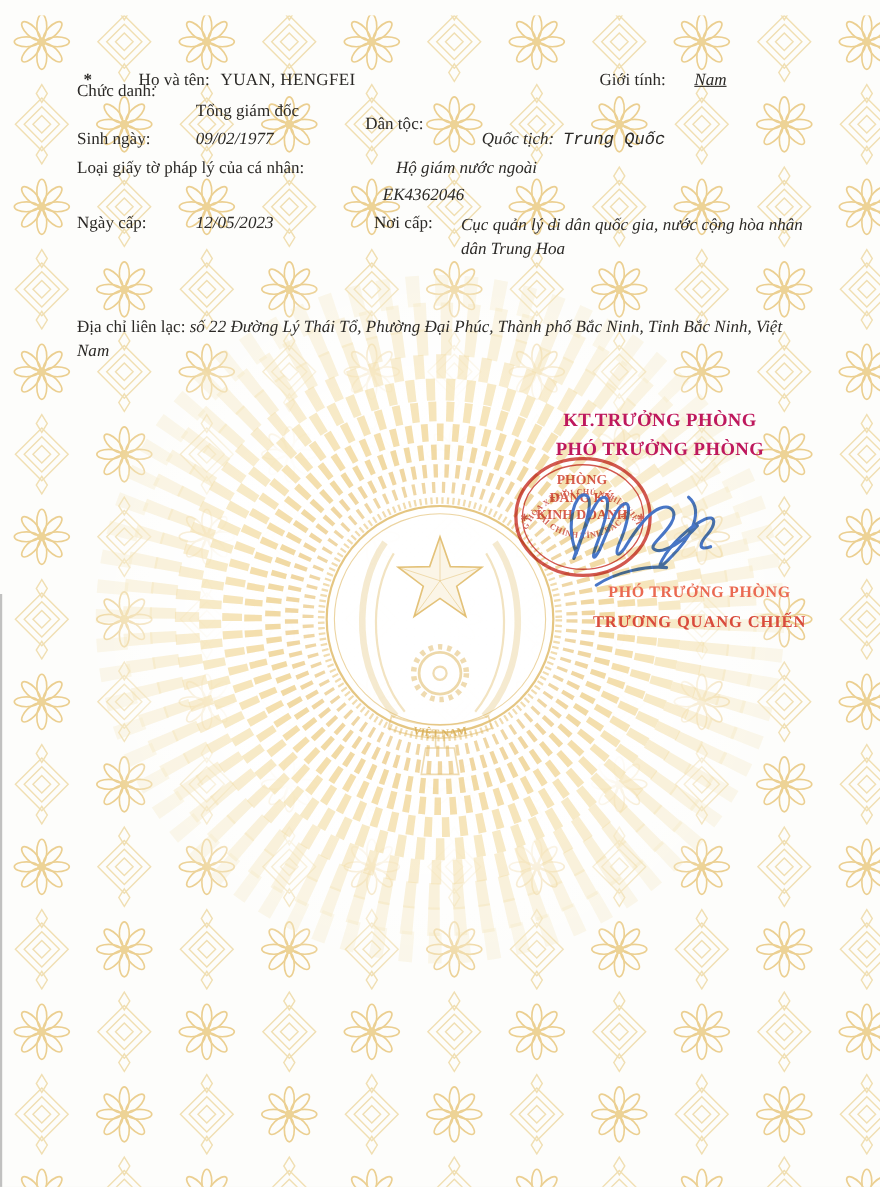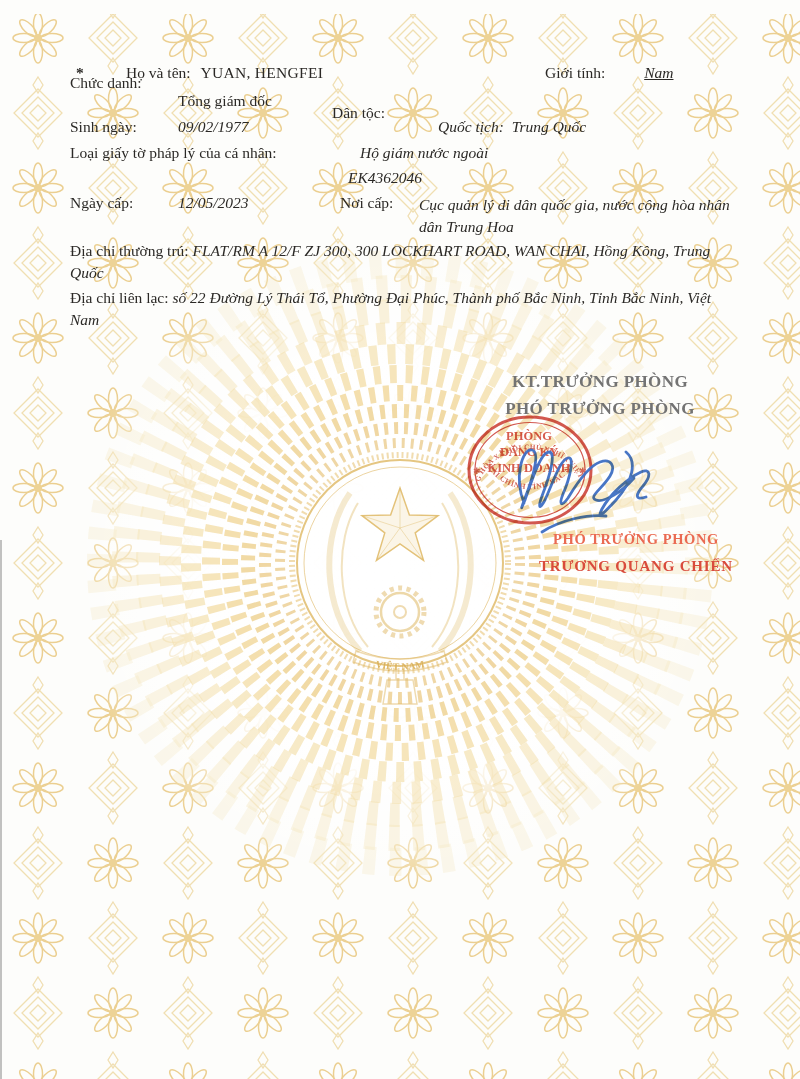--- a/index.html
+++ b/index.html
@@ -10,21 +10,21 @@
   }
   svg{display:block;}
   .bg{position:absolute;left:0;top:0;}
   .row-abs{position:absolute; font-size:15.5px; white-space:nowrap;}
   .lbl{font-style:normal;}
   .val{font-style:italic;}
   .caps{letter-spacing:.3px;}
   .wrapblock{position:absolute; font-size:15.5px; line-height:21.5px; white-space:normal;margin-left:16px;}
   #approval-block{
     position:absolute; left:478px; top:368px; width:244px; text-align:center;
-    font-weight:bold; font-size:17px; line-height:27px; color:#737373; letter-spacing:.4px;
+    font-weight:bold; font-size:17px; line-height:27px; color:#be185d; letter-spacing:.4px;
   }
   #signer-block{
     position:absolute; left:518px; top:526px; width:236px; text-align:center;
   }
   #signer-title{font-weight:bold; font-size:14.5px; color:#ea6a52; letter-spacing:.6px; line-height:26px;}
   #signer-name{font-weight:bold; font-size:15px; color:#d94b3c; letter-spacing:.8px; line-height:28px;}
   #stamp-signature-layer{position:absolute;left:0;top:0;mix-blend-mode:multiply;}
   #scan-edge{position:absolute;left:0;top:540px;width:2px;height:539px;background:#8f8f8f;opacity:.55;}
   .arctext{font-family:"Liberation Serif","DejaVu Serif",serif;font-weight:bold;}
 </style>
@@ -139,49 +139,45 @@
 
   <div id="scan-edge"></div>
 
   <div class="row-abs" style="left:76px;top:64px;font-weight:bold;">*</div>
   <div class="row-abs" style="left:112px;top:64px;padding-left:14px;">
     <span class="lbl">Họ và tên:</span>
     <span class="caps" style="margin-left:6px;">YUAN, HENGFEI</span>
   </div>
   <div class="row-abs" style="left:545px;top:64px;">
     <span class="lbl">Giới tính:</span>
-    <span class="val" style="margin-left:35px;text-decoration:underline;">Nam</span>
+    <span class="val" style="margin-left:22px;text-decoration:underline;">Nam</span>
   </div>
 
   <div class="row-abs" style="left:70px;top:74px;">Chức danh:</div>
   <div class="row-abs" style="left:178px;top:92px;">Tổng giám đốc</div>
 
   <div class="row-abs" style="left:70px;top:118px;">Sinh ngày:</div>
   <div class="row-abs val" style="left:178px;top:118px;">09/02/1977</div>
   <div class="row-abs" style="left:332px;top:104px;">Dân tộc:</div>
   <div class="row-abs val" style="left:412px;top:118px;"></div>
   <div class="row-abs" style="left:438px;top:118px;">
     <span class="val">Quốc tịch:</span>
-    <span class="val" style="margin-left:4px;">Trung Quốc</span>
+    <span class="val" style="margin-left:4px;font-family:Liberation Mono, monospace;">Trung Quốc</span>
   </div>
 
   <div class="row-abs" style="left:70px;top:144px;">Loại giấy tờ pháp lý của cá nhân:</div>
   <div class="row-abs val" style="left:360px;top:144px;">Hộ giám nước ngoài</div>
 
   <div class="row-abs val" style="left:348px;top:169px;">EK4362046</div>
 
   <div class="row-abs" style="left:70px;top:194px;">Ngày cấp:</div>
   <div class="row-abs val" style="left:178px;top:194px;">12/05/2023</div>
   <div class="row-abs" style="left:340px;top:194px;">Nơi cấp:</div>
   <div class="wrapblock val" style="left:403px;top:194px;width:322px;">Cục quản lý di dân quốc gia, nước cộng hòa nhân dân Trung Hoa</div>
 
-  <p class="wrapblock" style="left:70px;top:240px;width:650px;margin:0;">
-    <span class="lbl">Địa chỉ thường trú:</span>
-    <span class="val">FLAT/RM A 12/F ZJ 300, 300 LOCKHART ROAD, WAN CHAI, Hồng Kông, Trung Quốc</span>
-  </p>
 
   <p class="wrapblock" style="left:70px;top:287px;width:650px;margin:0;">
     <span class="lbl">Địa chỉ liên lạc:</span>
     <span class="val">số 22 Đường Lý Thái Tổ, Phường Đại Phúc, Thành phố Bắc Ninh, Tỉnh Bắc Ninh, Việt Nam</span>
   </p>
 
   <div id="approval-block">
     <div>KT.TRƯỞNG PHÒNG</div>
     <div>PHÓ TRƯỞNG PHÒNG</div>
   </div>

